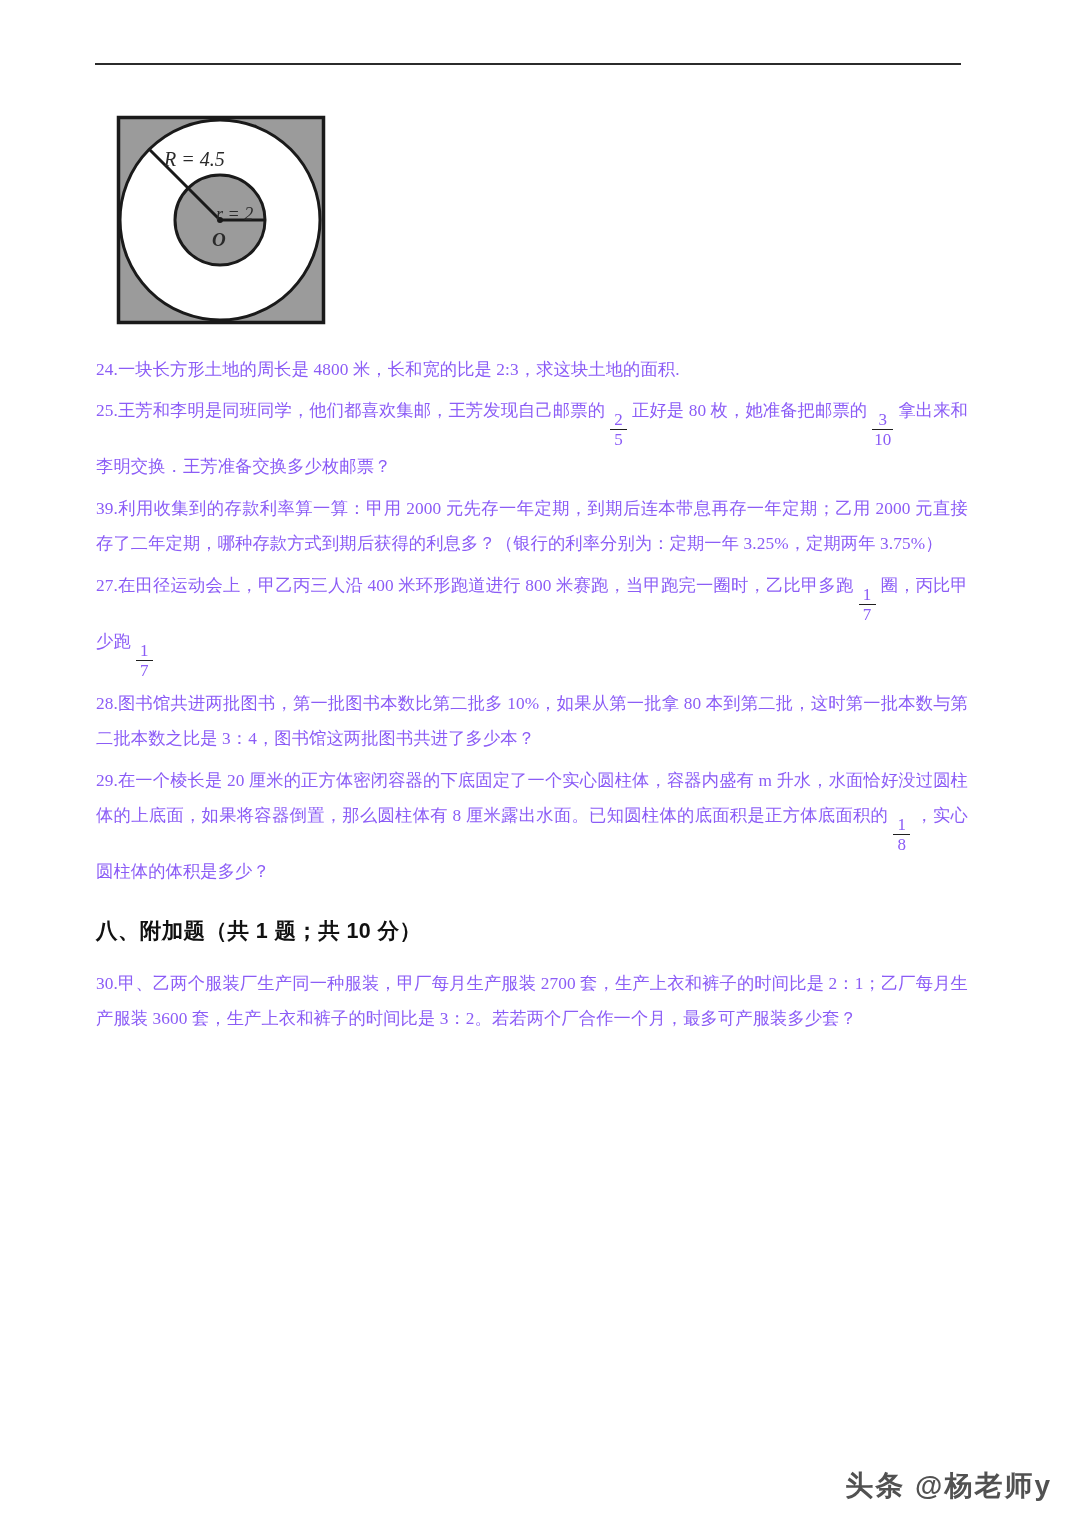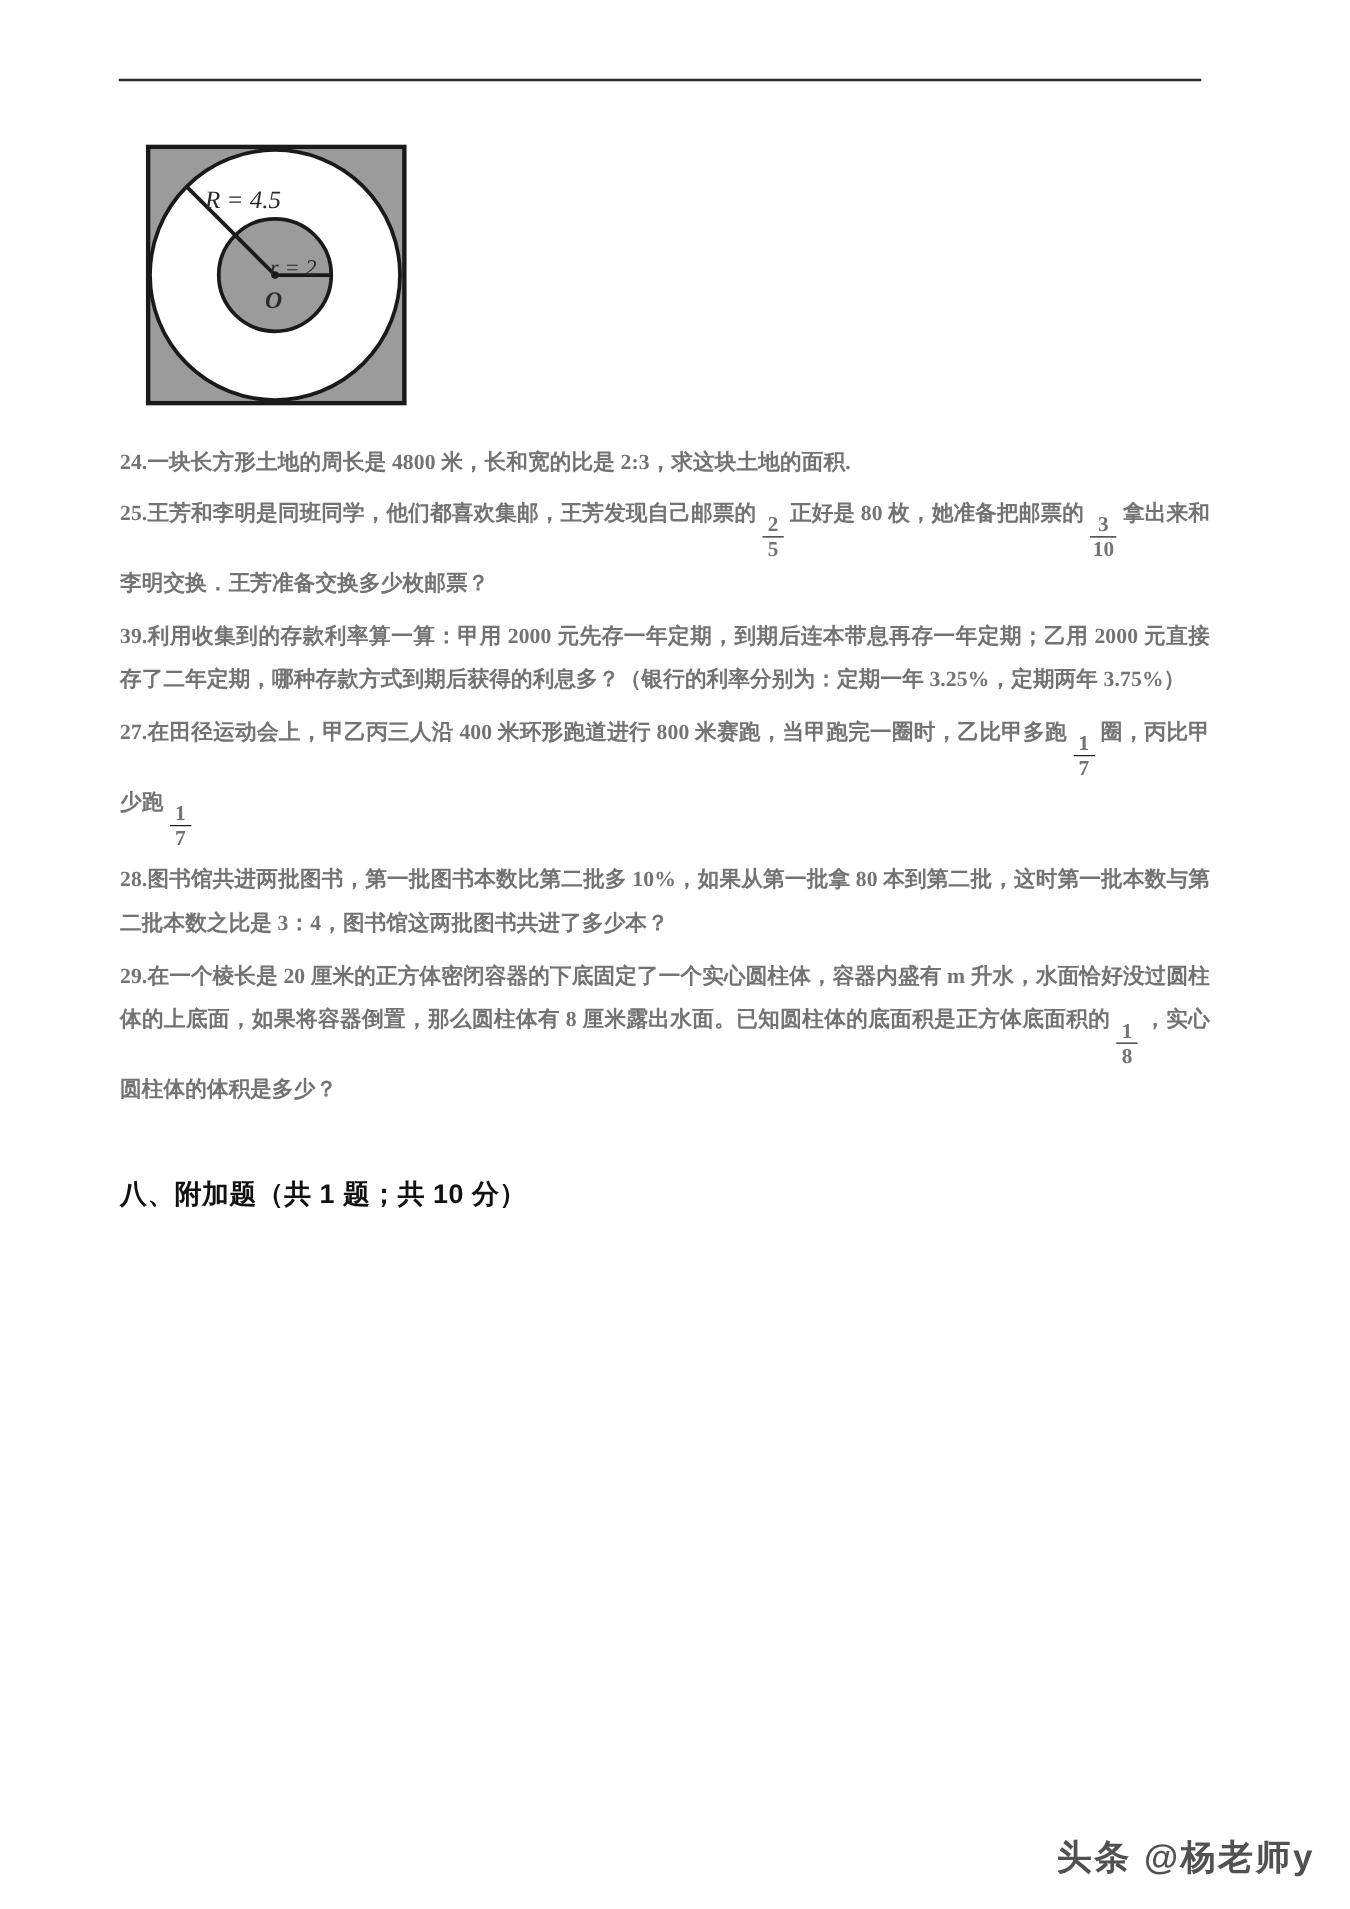--- a/index.html
+++ b/index.html
@@ -53,32 +53,31 @@
     font-family: "Liberation Sans", "DejaVu Sans", sans-serif;
     font-size: 21.5px;
     font-weight: bold;
     letter-spacing: 0.4px;
     margin: 0 0 20px 0;
     padding: 0;
     line-height: 1.3;
     color: #111;
   }
   h2.section-heading.second {
-    margin-top: 52px;
+    margin-top: 28px;
   }
 
   .q {
     font-size: 17.3px;
     line-height: 2.05;
     margin: 0 0 6px 0;
     text-align: justify;
     text-justify: inter-ideograph;
-    color: #737373;
+    color: #8b5cf6;
     letter-spacing: 0.1px;
-    font-weight: bold;
   }
   .q:last-child { margin-bottom: 0; }
 
   .qnum { white-space: nowrap; }
 
   
   .frac {
     display: inline-flex;
     flex-direction: column;
     align-items: center;
@@ -187,18 +186,23 @@
         <span class="qnum">29.</span><span>在一个棱长是 20 厘米的正方体密闭容器的下底固定了一个实心圆柱体，容器内盛有 m 升水，水面恰好没过圆柱体的上底面，如果将容器倒置，那么圆柱体有 8 厘米露出水面。已知圆柱体的底面积是正方体底面积的</span><span class="frac">
             <span class="num">1</span>
             <span class="bar"></span>
             <span class="den">8</span>
           </span><span>，实心圆柱体的体积是多少？</span>
       </p>
     </div>
 
     <h2 class="section-heading second">八、附加题（共 1 题；共 10 分）</h2>
 
+    <div>
+      <p class="q">
+        <span class="qnum">30.</span><span>甲、乙两个服装厂生产同一种服装，甲厂每月生产服装 2700 套，生产上衣和裤子的时间比是 2：1；乙厂每月生产服装 3600 套，生产上衣和裤子的时间比是 3：2。若若两个厂合作一个月，最多可产服装多少套？</span>
+      </p>
+    </div>
 
   </div>
 
   <div class="watermark">头条 @杨老师y</div>
 
 </div>
 
 </body></html>

